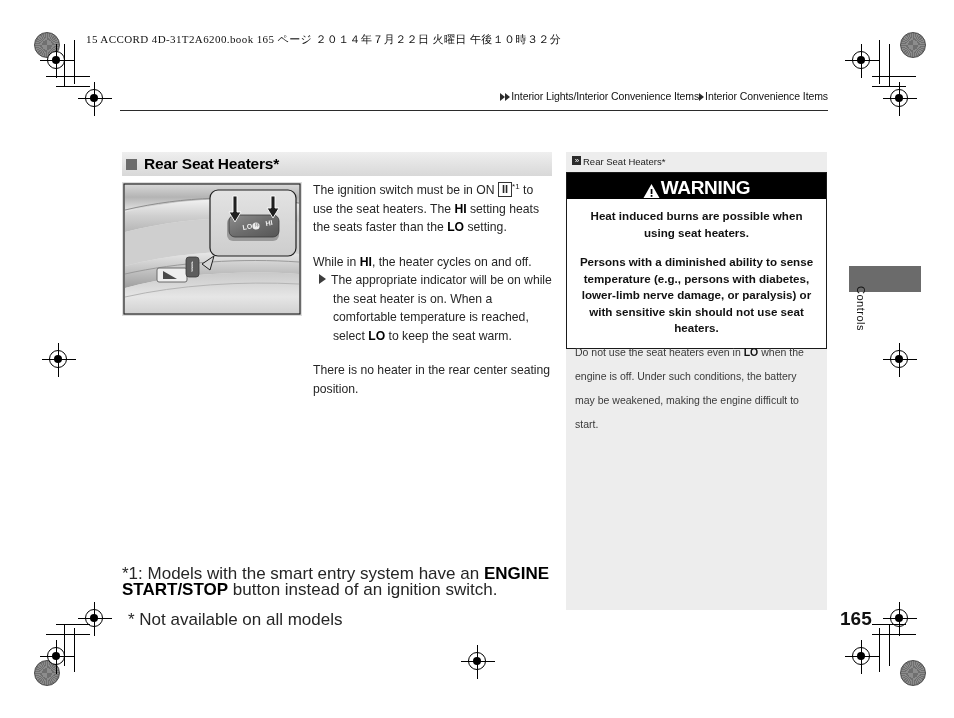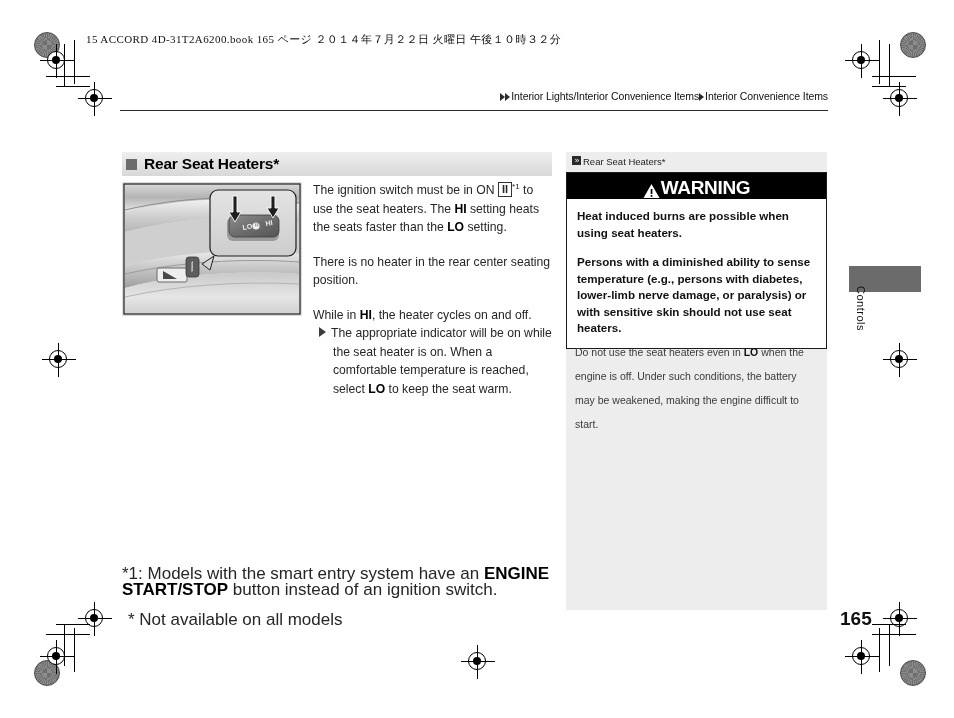--- a/index.html
+++ b/index.html
@@ -249,21 +249,21 @@
     display: inline-flex;
     align-items: center;
   }
   .warnbody {
     padding: 9px 10px 11px 10px;
     font-size: 11.6px;
     line-height: 16.5px;
     font-weight: bold;
     color: #111;
   }
-  .warnbody p { margin: 0 0 13px 0; }
+  .warnbody p { margin: 0 0 13px 0; text-align: center; }
   .warnbody p:last-child { margin-bottom: 0; }
 
   .note {
     position: absolute;
     left: 9px;
     width: 243px;
     font-size: 10.5px;
     line-height: 24px;
     color: #3a3a3a;
   }
@@ -488,25 +488,25 @@
       <path d="M111,14 L115,14 L115,30 L119,30 L113,40 L107,30 L111,30 Z" fill="none" stroke="#ffffff" stroke-width="0.9"></path>
       <path d="M149,14 L153,14 L153,26 L157,26 L151,36 L145,26 L149,26 Z" fill="none" stroke="#ffffff" stroke-width="0.9"></path>
     </g>
   </svg>
 </div>
 
 <div class="body-col">
   <p>
     <span>The ignition switch must be in ON </span><span class="keybox">II</span><span class="sup">*1</span><span> to use the seat heaters. The </span><b>HI</b><span> setting heats the seats faster than the </span><b>LO</b><span> setting.</span>
   </p>
-  <p>There is no heater in the rear center seating position.</p>
   <p>
     <span>While in </span><b>HI</b><span>, the heater cycles on and off.</span>
     <span class="bullet-block"><span class="arrow"></span><span>The appropriate indicator will be on while the seat heater is on. When a comfortable temperature is reached, select </span><b>LO</b><span> to keep the seat warm.</span></span>
   </p>
+  <p>There is no heater in the rear center seating position.</p>
 </div>
 
 <div class="footnote">
   <span>*1: Models with the smart entry system have an </span><b>ENGINE START/STOP</b><span> button instead of an ignition switch.</span>
   <span class="nas">* Not available on all models</span>
 </div>
 
 <div class="side-panel">
   <div class="side-ref">
     <span class="dbl">»</span><span>Rear Seat Heaters*</span>

